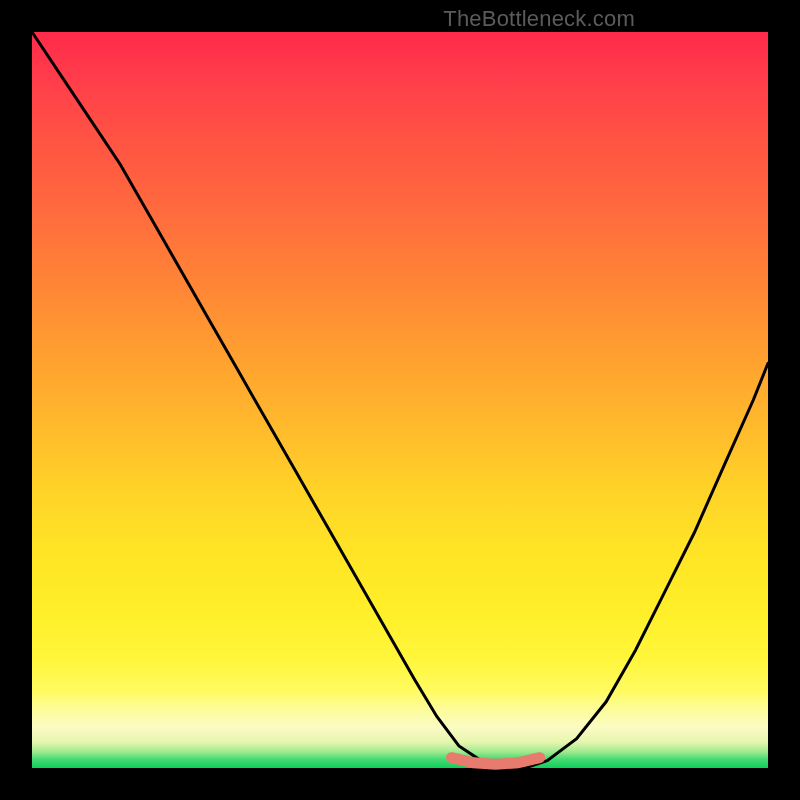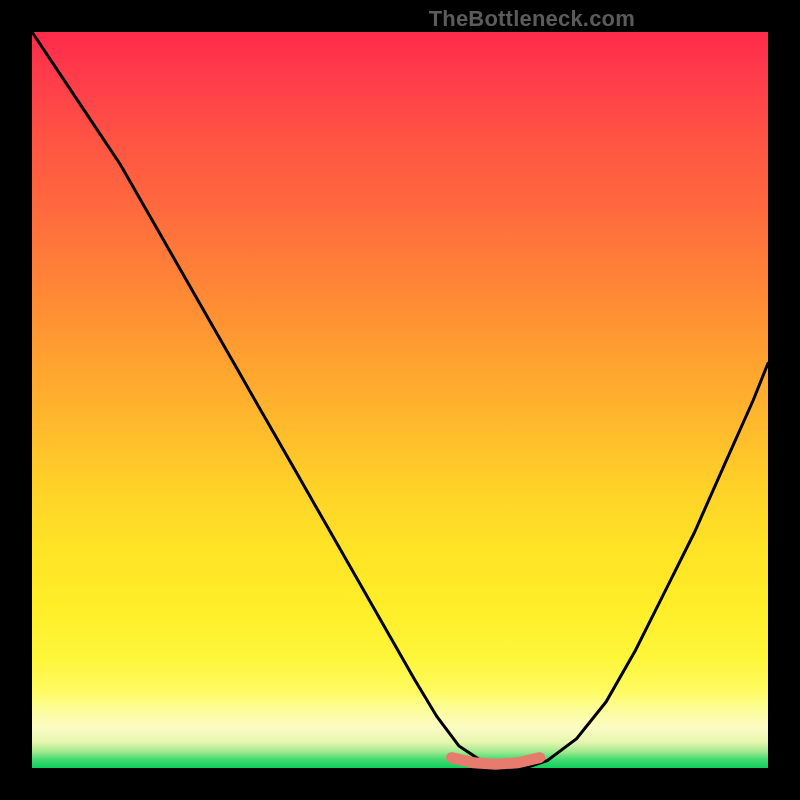--- a/index.html
+++ b/index.html
@@ -10,21 +10,20 @@
     overflow: hidden;
     background: #000;
   }
   .frame {
     position: absolute;
     top: 0;
     left: 0;
     width: 649px;
     height: 800px;
     background: #000;
-    font-weight: bold;
   }
   .plot-area {
     position: absolute;
     left: 32px;
     top: 32px;
     width: 736px;
     height: 736px;
     
     background: linear-gradient(
       to bottom,

